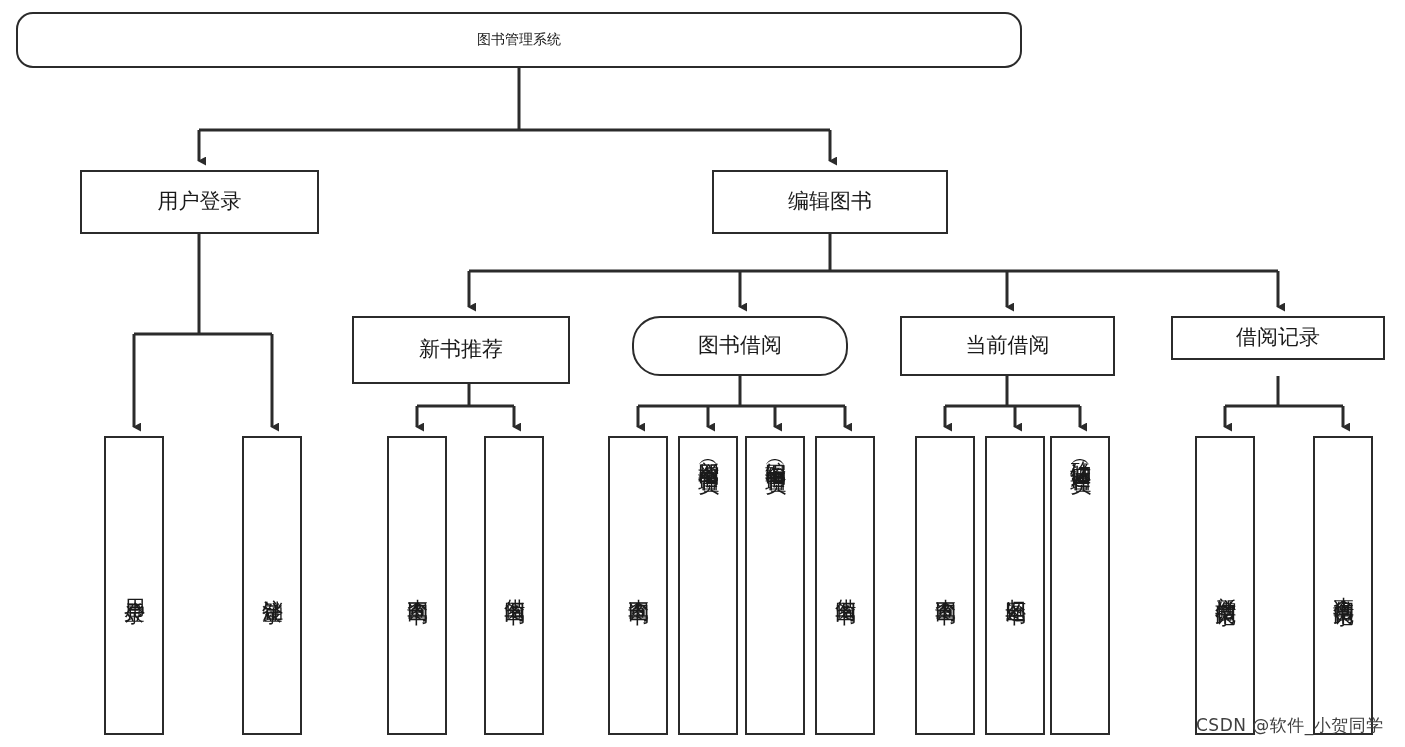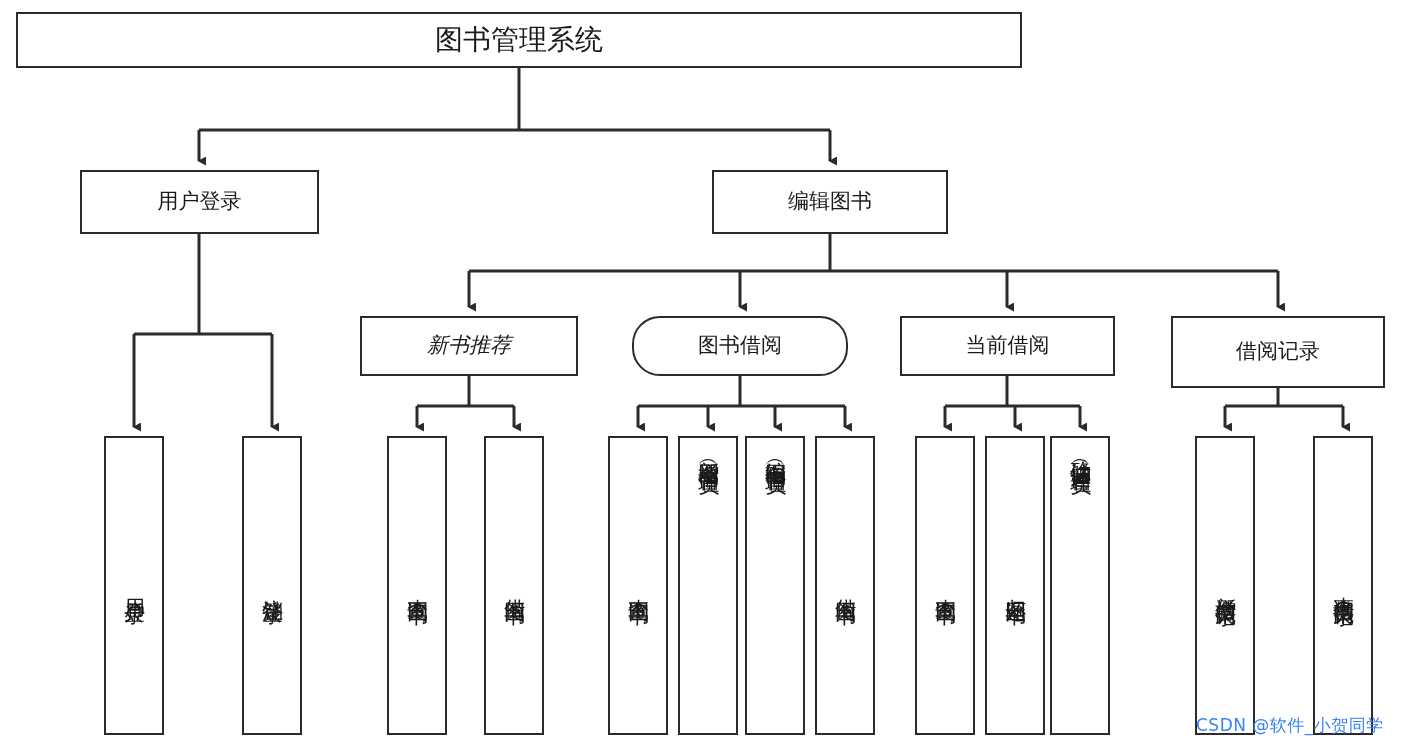--- a/index.html
+++ b/index.html
@@ -33,38 +33,39 @@
     display: flex;
     align-items: center;
     justify-content: center;
     color: #1a1a1a;
     line-height: 1.12;
   }
   .node.h {
     font-size: 21px;
   }
   .node.root {
-    font-size: 28px;
+    font-size: 14px;
+    border-radius: 17px;
   }
   .node.v {
     writing-mode: vertical-rl;
     text-orientation: upright;
     font-size: 21px;
     letter-spacing: 2px;
     padding: 6px 0;
     align-items: center;
     justify-content: center;
   }
   .node.v.topalign {
     justify-content: flex-start;
   }
   .watermark {
     position: absolute;
     font-size: 17px;
-    color: #3b82f6;
+    color: #404040;
     white-space: nowrap;
     letter-spacing: 0.5px;
   }
 </style>
 </head>
 <body>
 
 <div id="stage">
 
   <svg id="wires" viewBox="0 0 1405 747">
@@ -116,27 +117,27 @@
       <path d="M1343,406 L1343,427" marker-end="url(#arrow)"></path>
     </g>
   </svg>
 
   <div class="node root h" style="left:16px; top:12px; width:1006px; height:56px;">图书管理系统</div>
 
   <div class="node h" style="left:80px; top:170px; width:239px; height:64px;">用户登录</div>
 
   <div class="node h" style="left:712px; top:170px; width:236px; height:64px;">编辑图书</div>
 
-  <div class="node h" style="left:360px; top:316px; width:218px; height:60px;font-style:italic;">新书推荐</div>
+  <div class="node h" style="left:352px; top:316px; width:218px; height:68px;">新书推荐</div>
 
   <div class="node h" style="left:632px; top:316px; width:216px; height:60px;border-radius:28px;">图书借阅</div>
 
   <div class="node h" style="left:900px; top:316px; width:215px; height:60px;text-align:right;">当前借阅</div>
 
-  <div class="node h" style="left:1171px; top:316px; width:214px; height:72px;">借阅记录</div>
+  <div class="node h" style="left:1171px; top:316px; width:214px; height:44px;">借阅记录</div>
 
   <div class="node v" style="left:104px; top:436px; width:60px; height:299px;">用户登录</div>
 
   <div class="node v" style="left:242px; top:436px; width:60px; height:299px;">注销登录</div>
 
   <div class="node v" style="left:387px; top:436px; width:60px; height:299px;">查询图书</div>
 
   <div class="node v" style="left:484px; top:436px; width:60px; height:299px;">借阅图书</div>
 
   <div class="node v" style="left:608px; top:436px; width:60px; height:299px;">查询图书</div>

